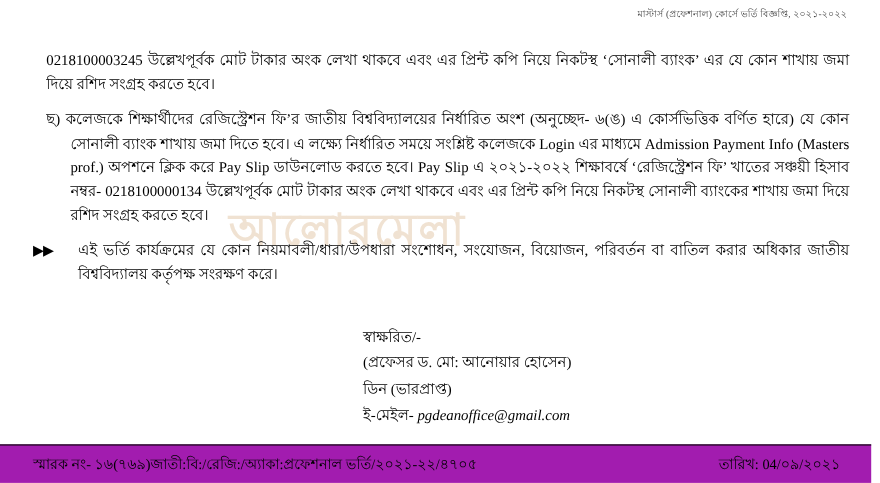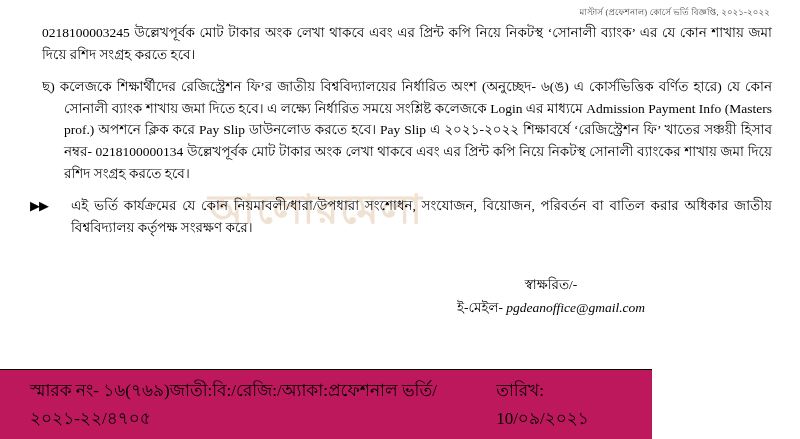--- a/index.html
+++ b/index.html
@@ -39,21 +39,21 @@
     font-family: "Liberation Serif", "DejaVu Serif", serif;
     font-weight: bold;
   }
   .content { position: relative; z-index: 2; }
 
   .header-note {
     text-align: right;
     font-size: 8.5px;
     color: #444;
     letter-spacing: 0.2px;
-    margin: 0 2px 2px 0;
+    margin: 0 2px 24px 0;
   }
   p.para {
     margin: 0 0 10px 12px;
     font-size: 13.5px;
     line-height: 1.62;
     text-align: justify;
     text-justify: inter-word;
   }
   .indent-hang {
     padding-left: 22px;
@@ -73,42 +73,41 @@
   }
   .bullet-text {
     flex: 1 1 auto;
     font-size: 13.5px;
     line-height: 1.62;
     text-align: justify;
     margin-left: 17px;
   }
   .sig-block {
     margin-top: 34px;
-    text-align: center;
     font-size: 13.5px;
     line-height: 1.75;
     padding-left: 300px;
   }
   .sig-block div { white-space: nowrap; }
   .email-line .email {
     font-style: italic;
     font-family: "Liberation Serif", "DejaVu Serif", serif;
   }
   .footer {
     position: absolute;
     left: 0;
     bottom: 0;
-    width: 652px;
+    width: 792px;
     box-sizing: border-box;
     border-top: 1.5px solid #000;
     padding: 7px 28px 6px 30px;
     display: flex;
     justify-content: space-between;
-    font-size: 17px;
-    background: #be185d;
+    font-size: 13px;
+    background: #a21caf;
     z-index: 3;
   }
 </style>
 </head>
 <body>
 
 <div class="page">
 
   <div class="watermark">আলোরমেলা</div>
 
@@ -120,23 +119,25 @@
 
     <p class="para indent-hang"><span>ছ)</span> <span>কলেজকে শিক্ষার্থীদের রেজিস্ট্রেশন ফি’র জাতীয় বিশ্ববিদ্যালয়ের নির্ধারিত অংশ (অনুচ্ছেদ- ৬(ঙ) এ কোর্সভিত্তিক বর্ণিত হারে) যে কোন সোনালী ব্যাংক শাখায় জমা দিতে হবে। এ লক্ষ্যে নির্ধারিত সময়ে সংশ্লিষ্ট কলেজকে Login এর মাধ্যমে Admission Payment Info (Masters prof.) অপশনে ক্লিক করে Pay Slip ডাউনলোড করতে হবে। Pay Slip এ ২০২১-২০২২ শিক্ষাবর্ষে ‘রেজিস্ট্রেশন ফি’ খাতের সঞ্চয়ী হিসাব নম্বর- 0218100000134 উল্লেখপূর্বক মোট টাকার অংক লেখা থাকবে এবং এর প্রিন্ট কপি নিয়ে নিকটস্থ সোনালী ব্যাংকের শাখায় জমা দিয়ে রশিদ সংগ্রহ করতে হবে।</span></p>
 
     <div class="bullet-row">
       <div class="bullet-mark">▶▶</div>
       <div class="bullet-text">এই ভর্তি কার্যক্রমের যে কোন নিয়মাবলী/ধারা/উপধারা সংশোধন, সংযোজন, বিয়োজন, পরিবর্তন বা বাতিল করার অধিকার জাতীয় বিশ্ববিদ্যালয় কর্তৃপক্ষ সংরক্ষণ করে।</div>
     </div>
 
     <div class="sig-block">
       <div>স্বাক্ষরিত/-</div>
+      <div>(প্রফেসর ড. মো: আনোয়ার হোসেন)</div>
+      <div>ডিন (ভারপ্রাপ্ত)</div>
       <div class="email-line"><span>ই-মেইল-</span> <span class="email">pgdeanoffice@gmail.com</span></div>
     </div>
 
   </div>
 
   <div class="footer">
     <div>স্মারক নং- ১৬(৭৬৯)জাতী:বি:/রেজি:/অ্যাকা:প্রফেশনাল ভর্তি/২০২১-২২/৪৭০৫</div>
-    <div>তারিখ: 10/০৯/২০২১</div>
+    <div>তারিখ: 04/০৯/২০২১</div>
   </div>
 
 </div>
 
 </body></html>

